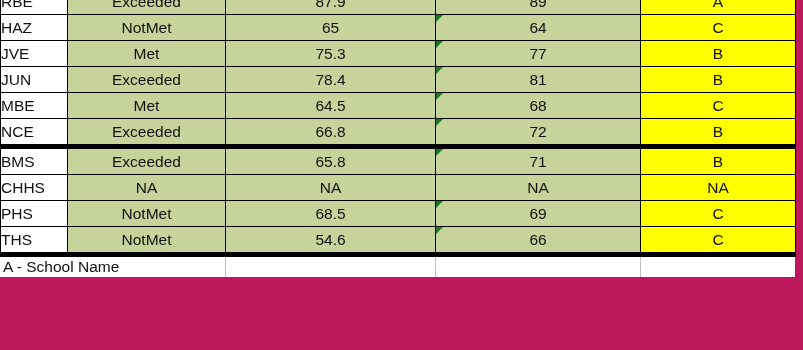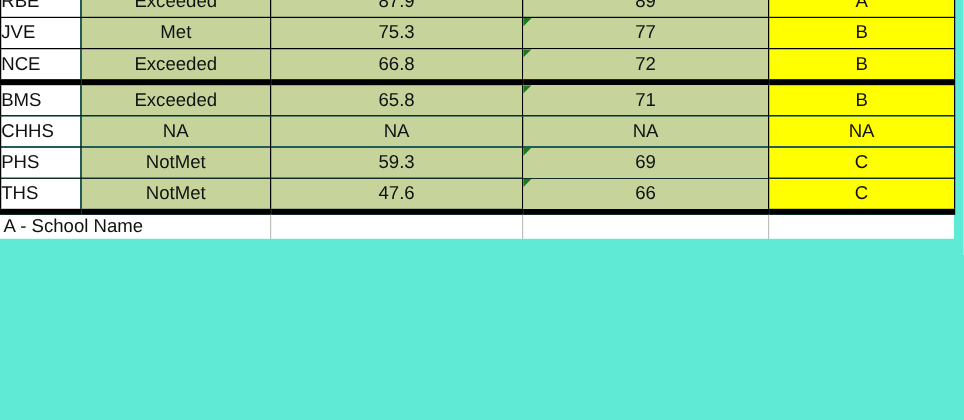--- a/index.html
+++ b/index.html
@@ -12,21 +12,21 @@
     width: 803px;
     height: 350px;
     overflow: hidden;
     font-family: "Liberation Sans", sans-serif;
   }
 
   #sheet {
     position: relative;
     width: 803px;
     height: 350px;
-    background: #5eead4;
+    background: #be185d;
   }
 
   table.grid {
     border-collapse: collapse;
     table-layout: fixed;
     width: 795px;
     margin: 0;
     padding: 0;
   }
 
@@ -150,25 +150,46 @@
         </colgroup>
         <tbody id="grid-body">
             <tr>
               <td class="code">RBE</td>
               <td class="green">Exceeded</td>
               <td class="green">87.9</td>
               <td class="green">89</td>
               <td class="yellow">A</td>
             </tr>
             <tr>
+              <td class="code">HAZ</td>
+              <td class="green">NotMet</td>
+              <td class="green">65</td>
+              <td class="green flagged"><span class="flag"></span><span>64</span></td>
+              <td class="yellow">C</td>
+            </tr>
+            <tr>
               <td class="code">JVE</td>
               <td class="green">Met</td>
               <td class="green">75.3</td>
               <td class="green flagged"><span class="flag"></span><span>77</span></td>
               <td class="yellow">B</td>
+            </tr>
+            <tr>
+              <td class="code">JUN</td>
+              <td class="green">Exceeded</td>
+              <td class="green">78.4</td>
+              <td class="green flagged"><span class="flag"></span><span>81</span></td>
+              <td class="yellow">B</td>
+            </tr>
+            <tr>
+              <td class="code">MBE</td>
+              <td class="green">Met</td>
+              <td class="green">64.5</td>
+              <td class="green flagged"><span class="flag"></span><span>68</span></td>
+              <td class="yellow">C</td>
             </tr>
             <tr class="sep-below">
               <td class="code">NCE</td>
               <td class="green">Exceeded</td>
               <td class="green">66.8</td>
               <td class="green flagged"><span class="flag"></span><span>72</span></td>
               <td class="yellow">B</td>
             </tr>
             <tr>
               <td class="code">BMS</td>
@@ -180,28 +201,28 @@
             <tr>
               <td class="code">CHHS</td>
               <td class="green">NA</td>
               <td class="green">NA</td>
               <td class="green">NA</td>
               <td class="yellow">NA</td>
             </tr>
             <tr>
               <td class="code">PHS</td>
               <td class="green">NotMet</td>
-              <td class="green">59.3</td>
+              <td class="green">68.5</td>
               <td class="green flagged"><span class="flag"></span><span>69</span></td>
               <td class="yellow">C</td>
             </tr>
             <tr class="sep-below">
               <td class="code">THS</td>
               <td class="green">NotMet</td>
-              <td class="green">47.6</td>
+              <td class="green">54.6</td>
               <td class="green flagged"><span class="flag"></span><span>66</span></td>
               <td class="yellow">C</td>
             </tr>
           </tbody>
       </table>
 
       <table class="footer">
         <colgroup>
           <col class="f1">
           <col class="f2">

